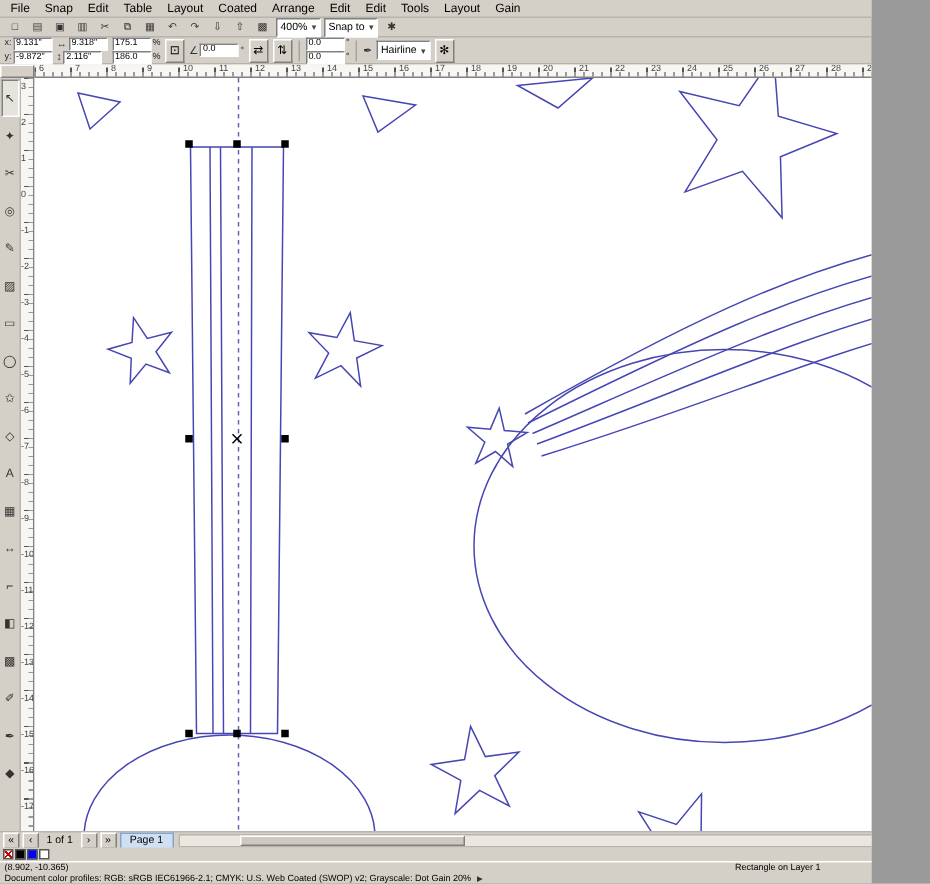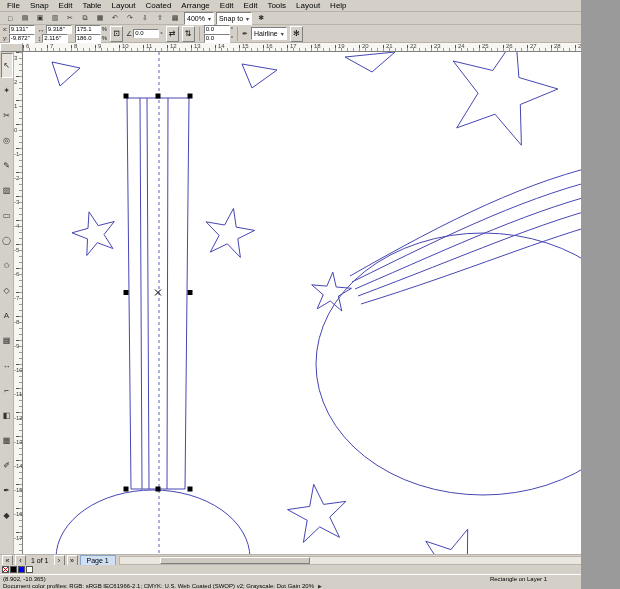--- a/index.html
+++ b/index.html
@@ -100,21 +100,21 @@
       <span class="menu-item">Snap</span>
       <span class="menu-item">Edit</span>
       <span class="menu-item">Table</span>
       <span class="menu-item">Layout</span>
       <span class="menu-item">Coated</span>
       <span class="menu-item">Arrange</span>
       <span class="menu-item">Edit</span>
       <span class="menu-item">Edit</span>
       <span class="menu-item">Tools</span>
       <span class="menu-item">Layout</span>
-      <span class="menu-item">Help</span>
+      <span class="menu-item">Gain</span>
     </div>
 
   <div class="toolbar">
     <span class="tb-group">
         <span class="tb-btn">□</span>
         <span class="tb-btn">▤</span>
         <span class="tb-btn">▣</span>
         <span class="tb-btn">▥</span>
         <span class="tb-btn">✂</span>
         <span class="tb-btn">⧉</span>

